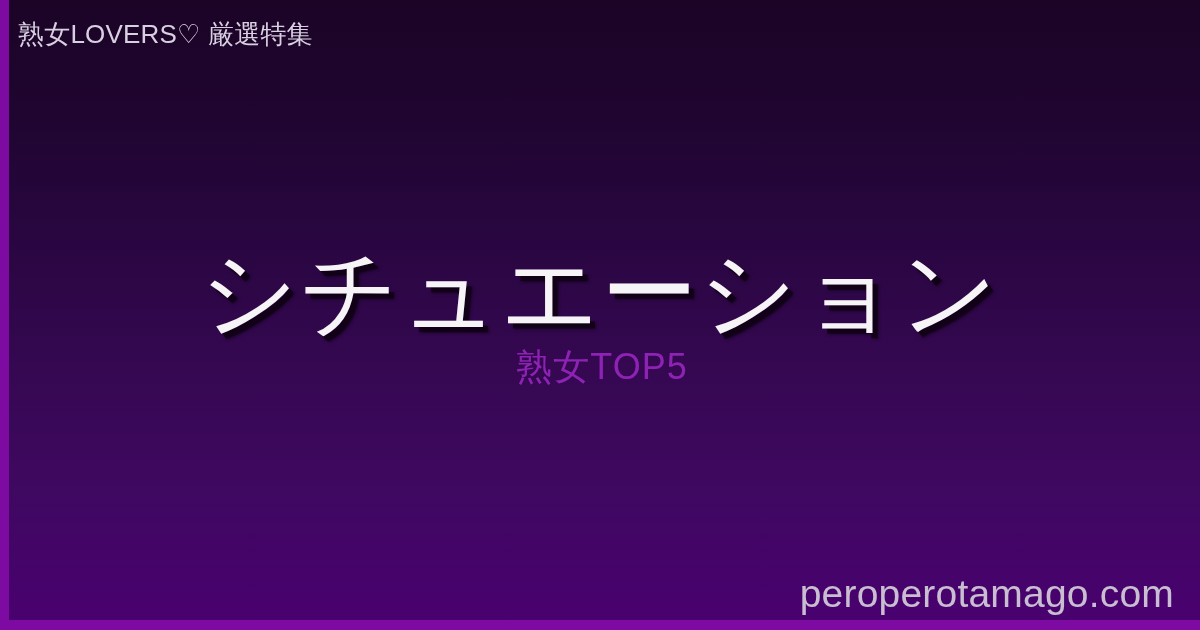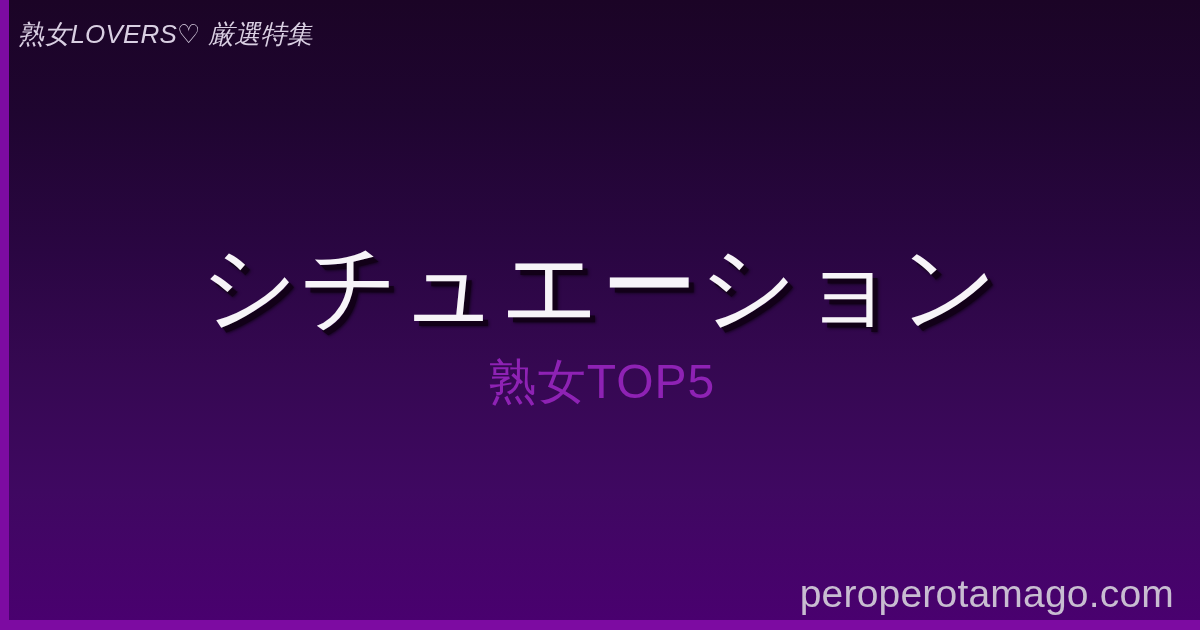--- a/index.html
+++ b/index.html
@@ -55,21 +55,20 @@
   .eyebrow {
     position: absolute;
     left: 18px;
     top: 17px;
     font-size: 26px;
     line-height: 34px;
     font-weight: 400;
     color: #d9cfe2;
     letter-spacing: 0.2px;
     white-space: nowrap;
-    font-style: italic;
   }
 
   
   .stage {
     position: absolute;
     left: 0;
     top: 0;
     width: 1200px;
     height: 630px;
     display: flex;
@@ -79,28 +78,28 @@
   }
 
   .main-title {
     font-size: 96px;
     line-height: 1.0;
     font-weight: 400;
     color: #f7f4f8;
     letter-spacing: 2px;
     white-space: nowrap;
     text-shadow: 5px 5px 0 #120018, 6px 6px 3px rgba(0,0,0,0.55);
-    margin: 15px;
+    margin: 0;
     padding: 0;
   }
 
   .sub-title {
     margin: 8px 0 0 4px;
     padding: 0;
-    font-size: 48px;
+    font-size: 36px;
     line-height: 1.05;
     font-weight: 400;
     color: #8e22b4;
     letter-spacing: 1px;
     white-space: nowrap;
   }
 
   
   .watermark {
     position: absolute;

